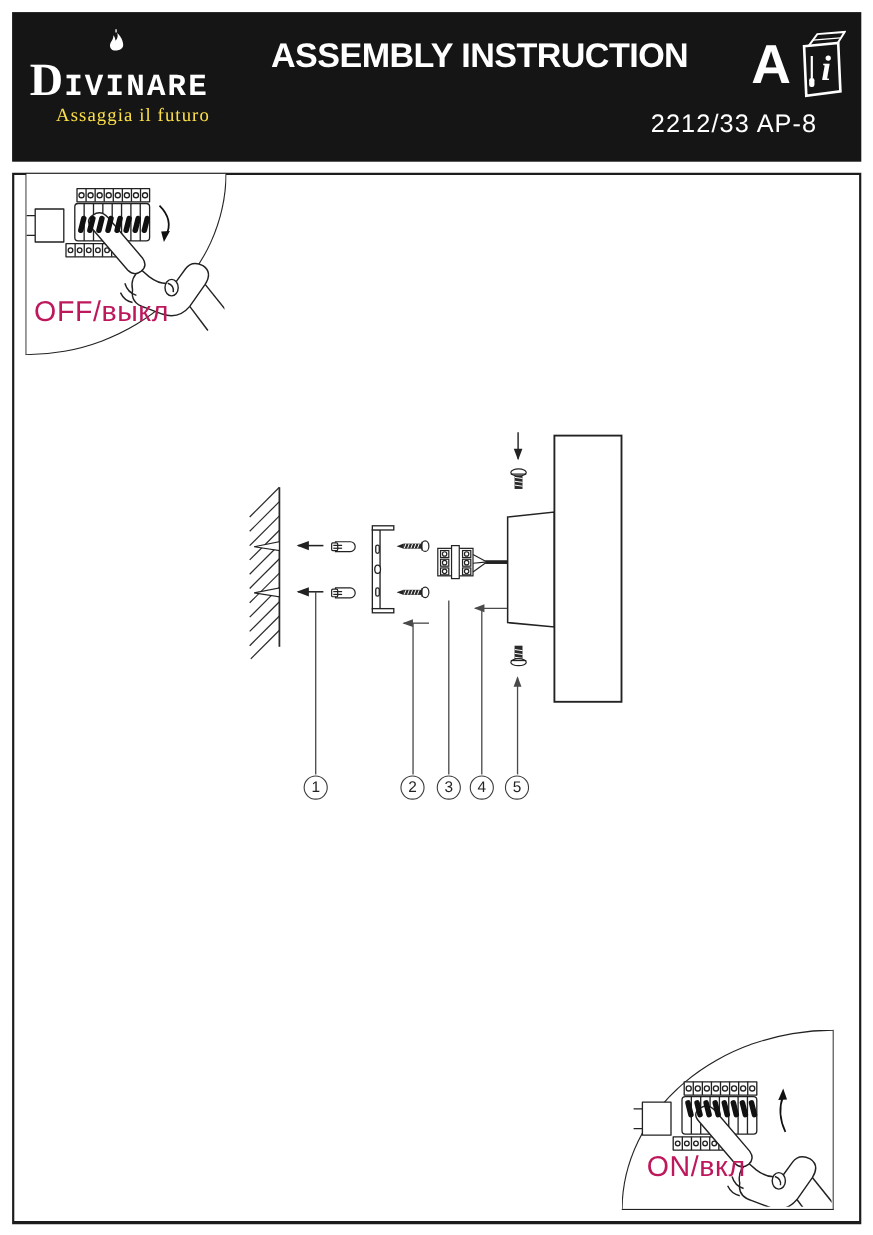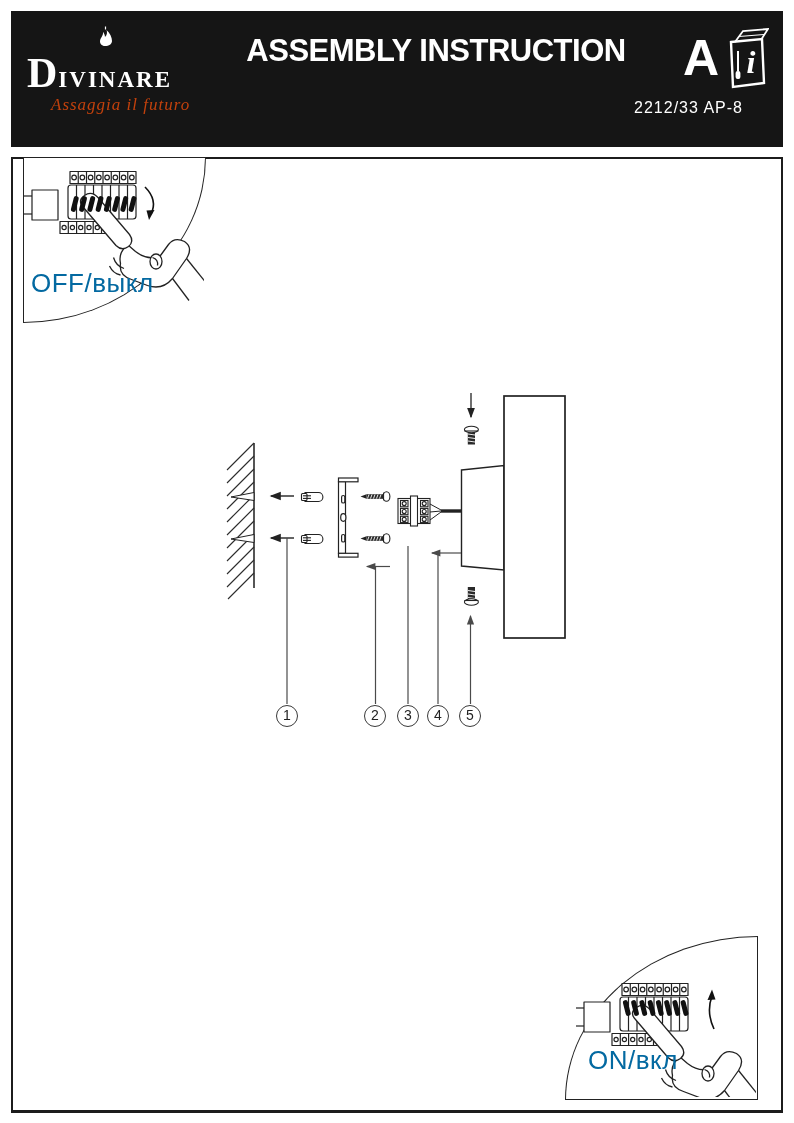--- a/index.html
+++ b/index.html
@@ -2,37 +2,37 @@
 <html><head>
 <meta charset="utf-8">
 <style>
   html,body{margin:0;padding:0;background:#e8e8e8;}
   .page{position:relative;width:794px;height:1123px;background:#fff;margin:0 auto;overflow:hidden;
         font-family:"Liberation Sans",sans-serif;}
   
   .hdr{position:absolute;left:11px;top:11px;width:772px;height:136px;background:#151515;color:#fff;box-sizing:border-box;}
   .brand{position:absolute;left:16px;top:38px;width:215px;color:#fff;font-family:"Liberation Serif",serif;font-weight:bold;white-space:nowrap;}
   .brand .d0{font-size:42px;letter-spacing:1px;}
-  .brand .dr{font-size:23px;letter-spacing:2px;}
+  .brand .dr{font-size:28px;letter-spacing:2px;font-family:Liberation Mono, monospace;}
   .flame{position:absolute;left:88px;top:14px;}
-  .tagline{position:absolute;left:40px;top:84px;font-family:"Liberation Serif",serif;font-style:italic;font-size:17px;color:#c2410c;letter-spacing:1px;}
+  .tagline{position:absolute;left:40px;top:84px;font-family:"Liberation Serif",serif;font-size:17px;color:#fde047;letter-spacing:1px;}
   .title-en{position:absolute;left:180px;top:22px;width:490px;text-align:center;font-size:31px;font-weight:bold;letter-spacing:-0.5px;}
   .title-ru{position:absolute;left:180px;top:58px;width:490px;text-align:center;font-size:27px;font-weight:bold;}
   .badge{position:absolute;right:64px;top:18px;font-size:50px;font-weight:bold;line-height:58px;}
   .bookicon{position:absolute;right:14px;top:14px;}
-  .model{position:absolute;right:40px;top:88px;font-size:16px;letter-spacing:1px;margin-left:12px;}
+  .model{position:absolute;right:40px;top:88px;font-size:23px;letter-spacing:1px;margin-left:12px;}
   
   .frame{position:absolute;left:11px;top:157px;width:772px;height:956px;box-sizing:border-box;
          border:2px solid #1c1c1c;border-bottom-width:3px;background:#fff;}
   
   .inset-off{position:absolute;left:23px;top:157px;width:183px;height:166px;box-sizing:border-box;
              border:1.6px solid #222;border-radius:0 0 100% 0;background:#fff;}
   .inset-on{position:absolute;left:565px;top:936px;width:193px;height:164px;box-sizing:border-box;
             border:1.6px solid #222;border-radius:100% 0 0 0;background:#fff;}
-  .sw-label{position:absolute;font-size:26px;color:#0369a1;letter-spacing:0.5px;white-space:nowrap;}
+  .sw-label{position:absolute;font-size:26px;color:#be185d;letter-spacing:0.5px;white-space:nowrap;}
   .inset-off .sw-label{left:7px;top:110px;}
   .inset-on .sw-label{left:22px;top:108px;}
   .diagram{position:absolute;left:0;top:0;pointer-events:none;}
   .pnum{position:absolute;width:22px;height:22px;border:1.4px solid #3a3a3a;border-radius:50%;
         box-sizing:border-box;text-align:center;font-size:14px;line-height:19px;color:#222;background:#fff;}
   svg{display:block;}
 </style>
 </head>
 <body>
 

